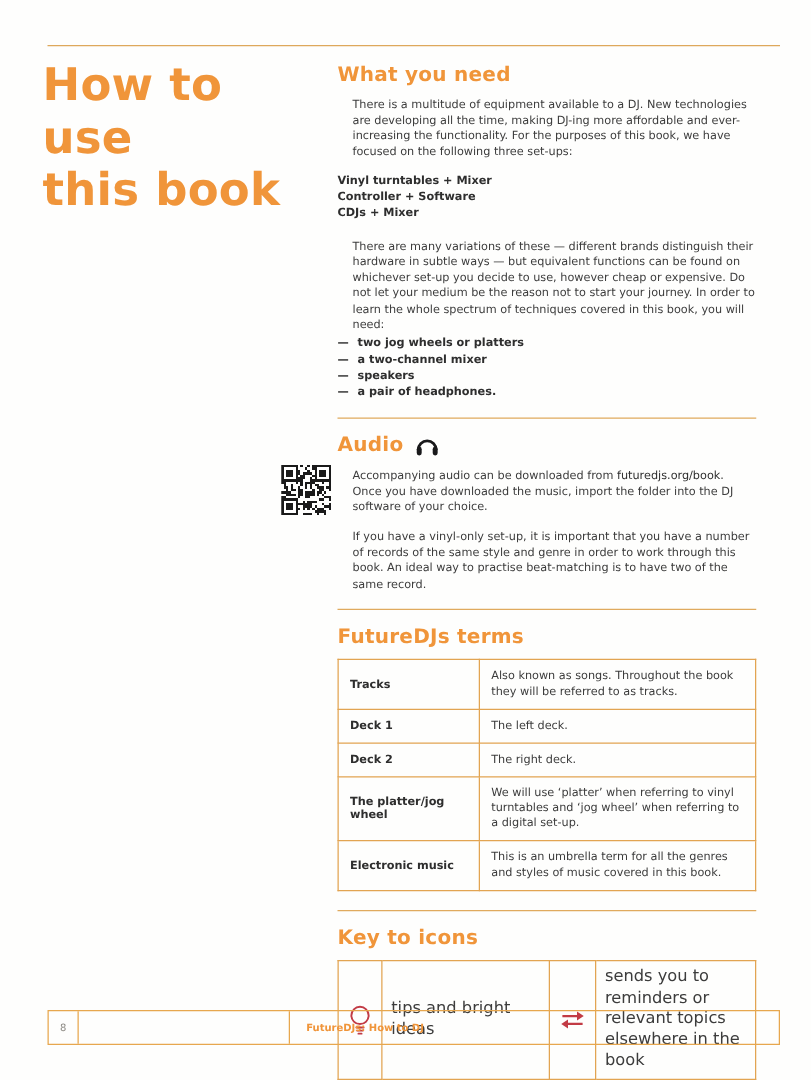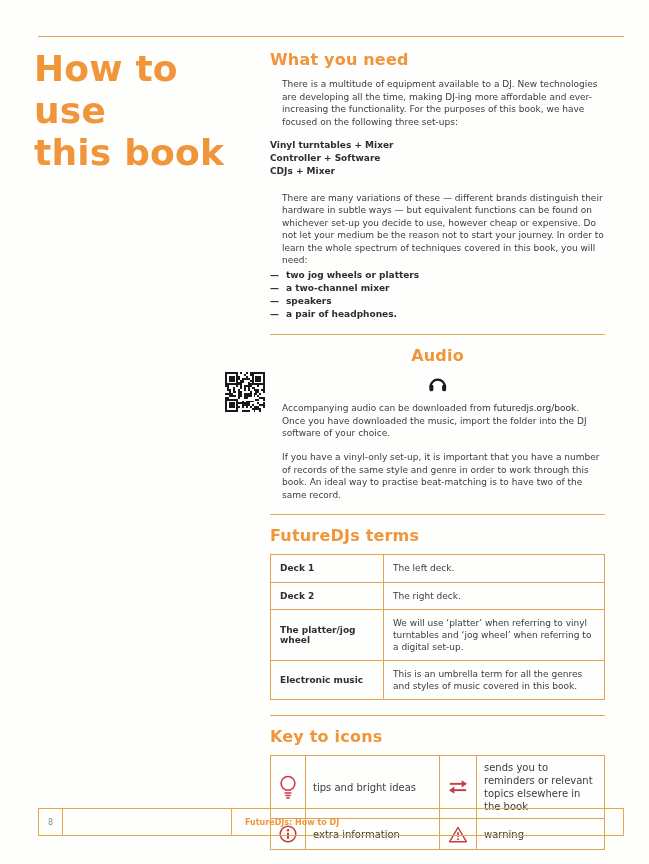--- a/index.html
+++ b/index.html
@@ -21,38 +21,38 @@
 
   h2.sec { color:#f0953a; font-size:16px; font-weight:800; letter-spacing:0.2px; margin:0 0 9px 0; }
   p.body { font-size:9px; line-height:1.4; margin:0 0 11px 12px; }
   .bold-line { font-size:9px; font-weight:bold; line-height:1.45; color:#2e2e2e; }
   .setups { margin:2px 0 13px 0; }
   .dash-list { margin:1px 0 0 0; }
   .dash-item { display:flex; font-size:9px; font-weight:bold; line-height:1.45; color:#2e2e2e; }
   .dash-item .dash { width:16px; flex:0 0 16px; }
   .rule { border:none; border-top:1.5px solid #e0aa5e; margin:13px 0 11px 0; }
 
-  .audio-head { display:flex; align-items:center; gap:8px; margin-bottom:10px;flex-direction:column; }
+  .audio-head { display:flex; align-items:center; gap:8px; margin-bottom:10px; }
   .audio-head h2 { margin:0; }
 
   .inline-bold { font-weight:normal; color:#2e2e2e; }
 
   .qr { position:absolute; left:-45px; top:26px; width:40px; height:40px; }
 
   .audio-wrap { position:relative; }
 
   table.terms { width:100%; border-collapse:collapse; margin:1px 0 2px 0; }
   table.terms td { border:1.2px solid #e2a452; vertical-align:middle; padding:7px 9px; }
   td.term { width:113px; font-size:9px; font-weight:bold; color:#2e2e2e; }
   td.def { font-size:9px; line-height:1.35; }
 
   table.keyicons { width:100%; border-collapse:collapse; margin-top:2px; }
   table.keyicons td { border:1.2px solid #e2a452; vertical-align:middle; padding:5px 7px; }
   td.icell { width:33px; text-align:center; padding:4px 2px; }
-  td.klabel { font-size:10px; line-height:1.3;margin-top:28px; }
+  td.klabel { font-size:13px; line-height:1.3;margin-top:28px; }
   td.klabel.narrow { width:134px; }
 
   .footer {
     position:absolute; left:38px; top:808px; width:586px; height:28px;
     display:flex; border:1.2px solid #e7a74e;
   }
   .footer .cell { display:flex; align-items:center; }
   .footer .pageno { width:24px; justify-content:center; font-size:8px; color:#8e8b85; border-right:1.2px solid #e7a74e; }
   .footer .spacer { width:169px; border-right:1.2px solid #e7a74e; }
   .footer .booktitle { flex:1; padding-left:13px; font-size:8px; font-weight:bold; color:#f0953a; }
@@ -271,20 +271,24 @@
       <p class="body"><span>Accompanying audio can be downloaded from </span><span class="inline-bold">futuredjs.org/book</span><span>. Once you have downloaded the music, import the folder into the DJ software of your choice.</span></p>
       <p class="body">If you have a vinyl-only set-up, it is important that you have a number of records of the same style and genre in order to work through this book. An ideal way to practise beat-matching is to have two of the same record.</p>
     </div>
 
     <hr class="rule">
 
     <h2 class="sec">FutureDJs terms</h2>
     <table class="terms">
       <tbody>
         <tr>
+          <td class="term">Tracks</td>
+          <td class="def">Also known as songs. Throughout the book they will be referred to as tracks.</td>
+        </tr>
+        <tr>
           <td class="term">Deck 1</td>
           <td class="def">The left deck.</td>
         </tr>
         <tr>
           <td class="term">Deck 2</td>
           <td class="def">The right deck.</td>
         </tr>
         <tr>
           <td class="term">The platter/jog wheel</td>
           <td class="def">We will use ‘platter’ when referring to vinyl turntables and ‘jog wheel’ when referring to a digital set-up.</td>

